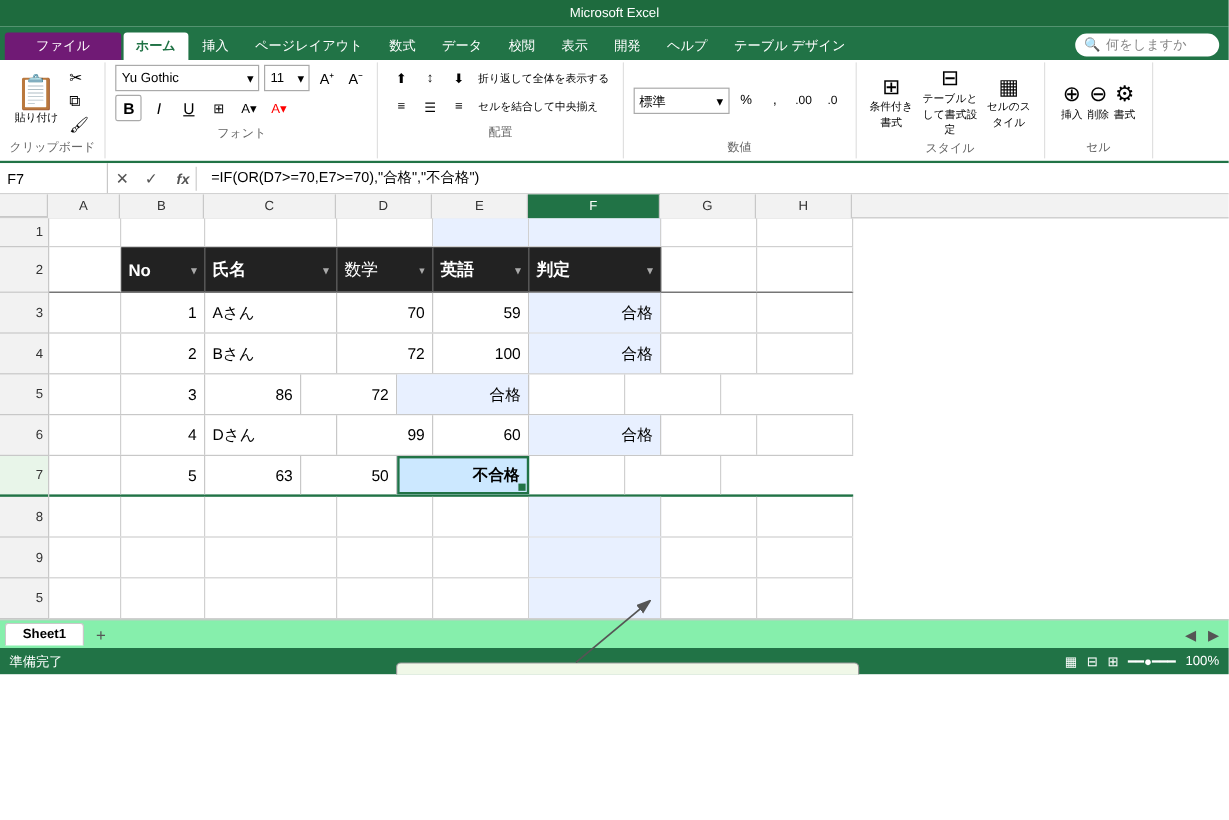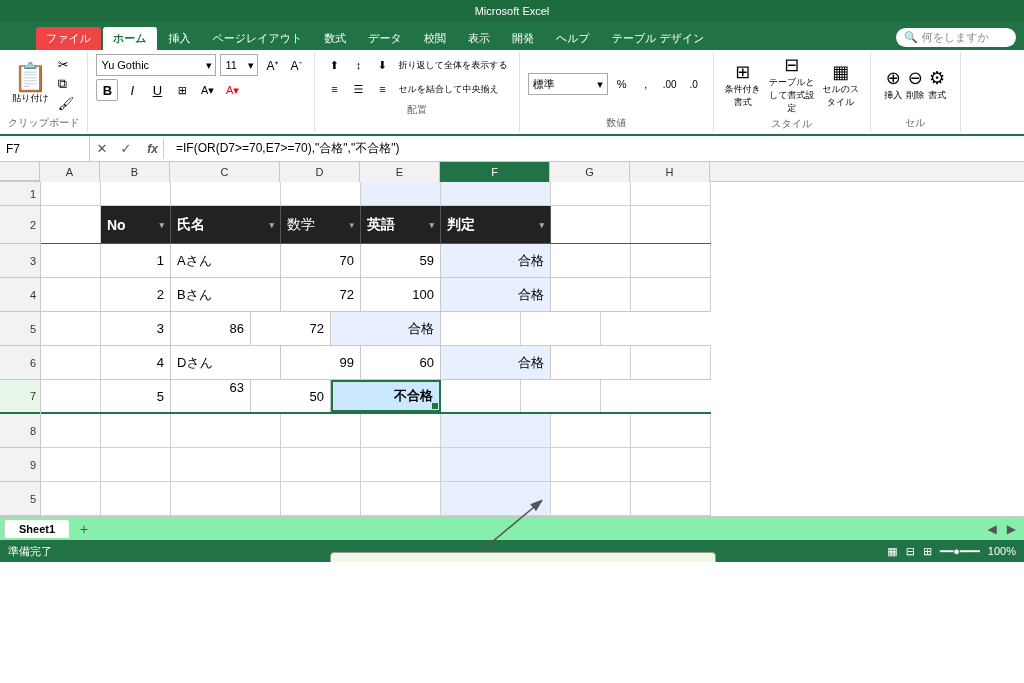--- a/index.html
+++ b/index.html
@@ -6,21 +6,21 @@
     body { font-family: 'Yu Gothic', 'YuGothic', 'Meiryo', sans-serif; font-size: 12px; background: #fff; overflow: hidden; }
   </style>
 </head>
 <body>
 
 <div style="height:22px; background:#1e6b3e; display:flex; align-items:center; justify-content:center; color:white; font-size:11px;">
   <span>Microsoft Excel</span>
 </div>
 
 <div style="height:28px; background:#217346; display:flex; align-items:flex-end; padding:0 4px;">
-  <div style="padding:4px 10px; font-size:11px; color:white; cursor:pointer; background:#ef4444; border-radius:3px 3px 0 0; margin-right:2px;margin-left:32px;">ファイル</div>
+  <div style="padding:4px 26px; font-size:11px; color:white; cursor:pointer; background:#701a75; border-radius:3px 3px 0 0; margin-right:2px;">ファイル</div>
   <div style="padding:4px 10px; font-size:11px; color:#217346; cursor:pointer; background:white; border-radius:3px 3px 0 0; margin-right:2px; font-weight:bold;">ホーム</div>
   <div style="padding:4px 10px; font-size:11px; color:white; cursor:pointer; border-radius:3px 3px 0 0; margin-right:2px;">挿入</div>
   <div style="padding:4px 10px; font-size:11px; color:white; cursor:pointer; border-radius:3px 3px 0 0; margin-right:2px;">ページレイアウト</div>
   <div style="padding:4px 10px; font-size:11px; color:white; cursor:pointer; border-radius:3px 3px 0 0; margin-right:2px;">数式</div>
   <div style="padding:4px 10px; font-size:11px; color:white; cursor:pointer; border-radius:3px 3px 0 0; margin-right:2px;">データ</div>
   <div style="padding:4px 10px; font-size:11px; color:white; cursor:pointer; border-radius:3px 3px 0 0; margin-right:2px;">校閲</div>
   <div style="padding:4px 10px; font-size:11px; color:white; cursor:pointer; border-radius:3px 3px 0 0; margin-right:2px;">表示</div>
   <div style="padding:4px 10px; font-size:11px; color:white; cursor:pointer; border-radius:3px 3px 0 0; margin-right:2px;">開発</div>
   <div style="padding:4px 10px; font-size:11px; color:white; cursor:pointer; border-radius:3px 3px 0 0; margin-right:2px;">ヘルプ</div>
   <div style="padding:4px 10px; font-size:11px; color:white; cursor:pointer; border-radius:3px 3px 0 0; margin-right:2px;">テーブル デザイン</div>
@@ -62,20 +62,21 @@
       <div style="width:20px; height:20px; border:1px solid transparent; display:flex; align-items:center; justify-content:center; cursor:pointer; font-size:12px; border-radius:2px;">A⁻</div>
     </div>
     <div style="display:flex; align-items:center; gap:3px;">
       <div style="width:22px; height:22px; border:1px solid #aaa; display:flex; align-items:center; justify-content:center; cursor:pointer; font-weight:bold; font-size:13px; border-radius:2px;">B</div>
       <div style="width:22px; height:22px; border:1px solid transparent; display:flex; align-items:center; justify-content:center; cursor:pointer; font-style:italic; font-size:13px; border-radius:2px;">I</div>
       <div style="width:22px; height:22px; border:1px solid transparent; display:flex; align-items:center; justify-content:center; cursor:pointer; text-decoration:underline; font-size:13px; border-radius:2px;">U</div>
       <div style="width:22px; height:22px; border:1px solid transparent; display:flex; align-items:center; justify-content:center; cursor:pointer; font-size:11px; border-radius:2px;">⊞</div>
       <div style="width:22px; height:22px; border:1px solid transparent; display:flex; align-items:center; justify-content:center; cursor:pointer; font-size:11px; border-radius:2px;">A▾</div>
       <div style="width:22px; height:22px; border:1px solid transparent; display:flex; align-items:center; justify-content:center; cursor:pointer; font-size:11px; border-radius:2px; color:red;">A▾</div>
     </div>
+    <div style="font-size:10px; color:#666; margin-top:3px; text-align:center;">フォント</div>
   </div>
 
   <div style="display:flex; flex-direction:column; padding:2px 8px; border-right:1px solid #e0e0e0; min-width:130px;">
     <div style="display:flex; gap:2px; margin-bottom:2px;">
       <div style="width:22px; height:22px; border:1px solid transparent; display:flex; align-items:center; justify-content:center; cursor:pointer; font-size:11px; border-radius:2px;">⬆</div>
       <div style="width:22px; height:22px; border:1px solid transparent; display:flex; align-items:center; justify-content:center; cursor:pointer; font-size:11px; border-radius:2px;">↕</div>
       <div style="width:22px; height:22px; border:1px solid transparent; display:flex; align-items:center; justify-content:center; cursor:pointer; font-size:11px; border-radius:2px;">⬇</div>
       <div style="height:22px; border:1px solid transparent; display:flex; align-items:center; justify-content:center; cursor:pointer; font-size:9px; border-radius:2px; padding:0 2px;">折り返して全体を表示する</div>
     </div>
     <div style="display:flex; gap:2px;">
@@ -299,21 +300,21 @@
           </div>
           <div style="width:80px; border-right:1px solid #d0d0d0; height:100%;"></div>
           <div style="width:80px; border-right:1px solid #d0d0d0; height:100%;"></div>
         </div>
 
         <div style="display:flex; height:34px; border-bottom:2px solid #217346;">
           <div style="width:60px; border-right:1px solid #d0d0d0; height:100%;"></div>
           <div style="width:70px; border-right:1px solid #c8c8c8; height:100%; display:flex; align-items:center; justify-content:flex-end; padding:0 6px; font-size:13px;">
             <span>5</span>
           </div>
-          <div style="width:80px; border-right:1px solid #c8c8c8; height:100%; display:flex; align-items:flex-start; justify-content:flex-end; padding:0 6px; font-size:13px;">
+          <div style="width:80px; border-right:1px solid #c8c8c8; height:100%; display:flex; align-items:center; justify-content:flex-end; padding:0 6px; font-size:13px;">
             <span>63</span>
           </div>
           <div style="width:80px; border-right:1px solid #c8c8c8; height:100%; display:flex; align-items:center; justify-content:flex-end; padding:0 6px; font-size:13px;">
             <span>50</span>
           </div>
           <div style="width:110px; border-right:2px solid #217346; border-left:2px solid #217346; border-top:2px solid #217346; border-bottom:2px solid #217346; height:100%; display:flex; align-items:center; justify-content:flex-end; padding:0 6px; font-size:13px; background:#cce8ff; font-weight:bold; position:relative;">
             <span>不合格</span>
             <span style="position:absolute; bottom:1px; right:1px; width:6px; height:6px; background:#217346;"></span>
           </div>
           <div style="width:80px; border-right:1px solid #d0d0d0; height:100%;"></div>

